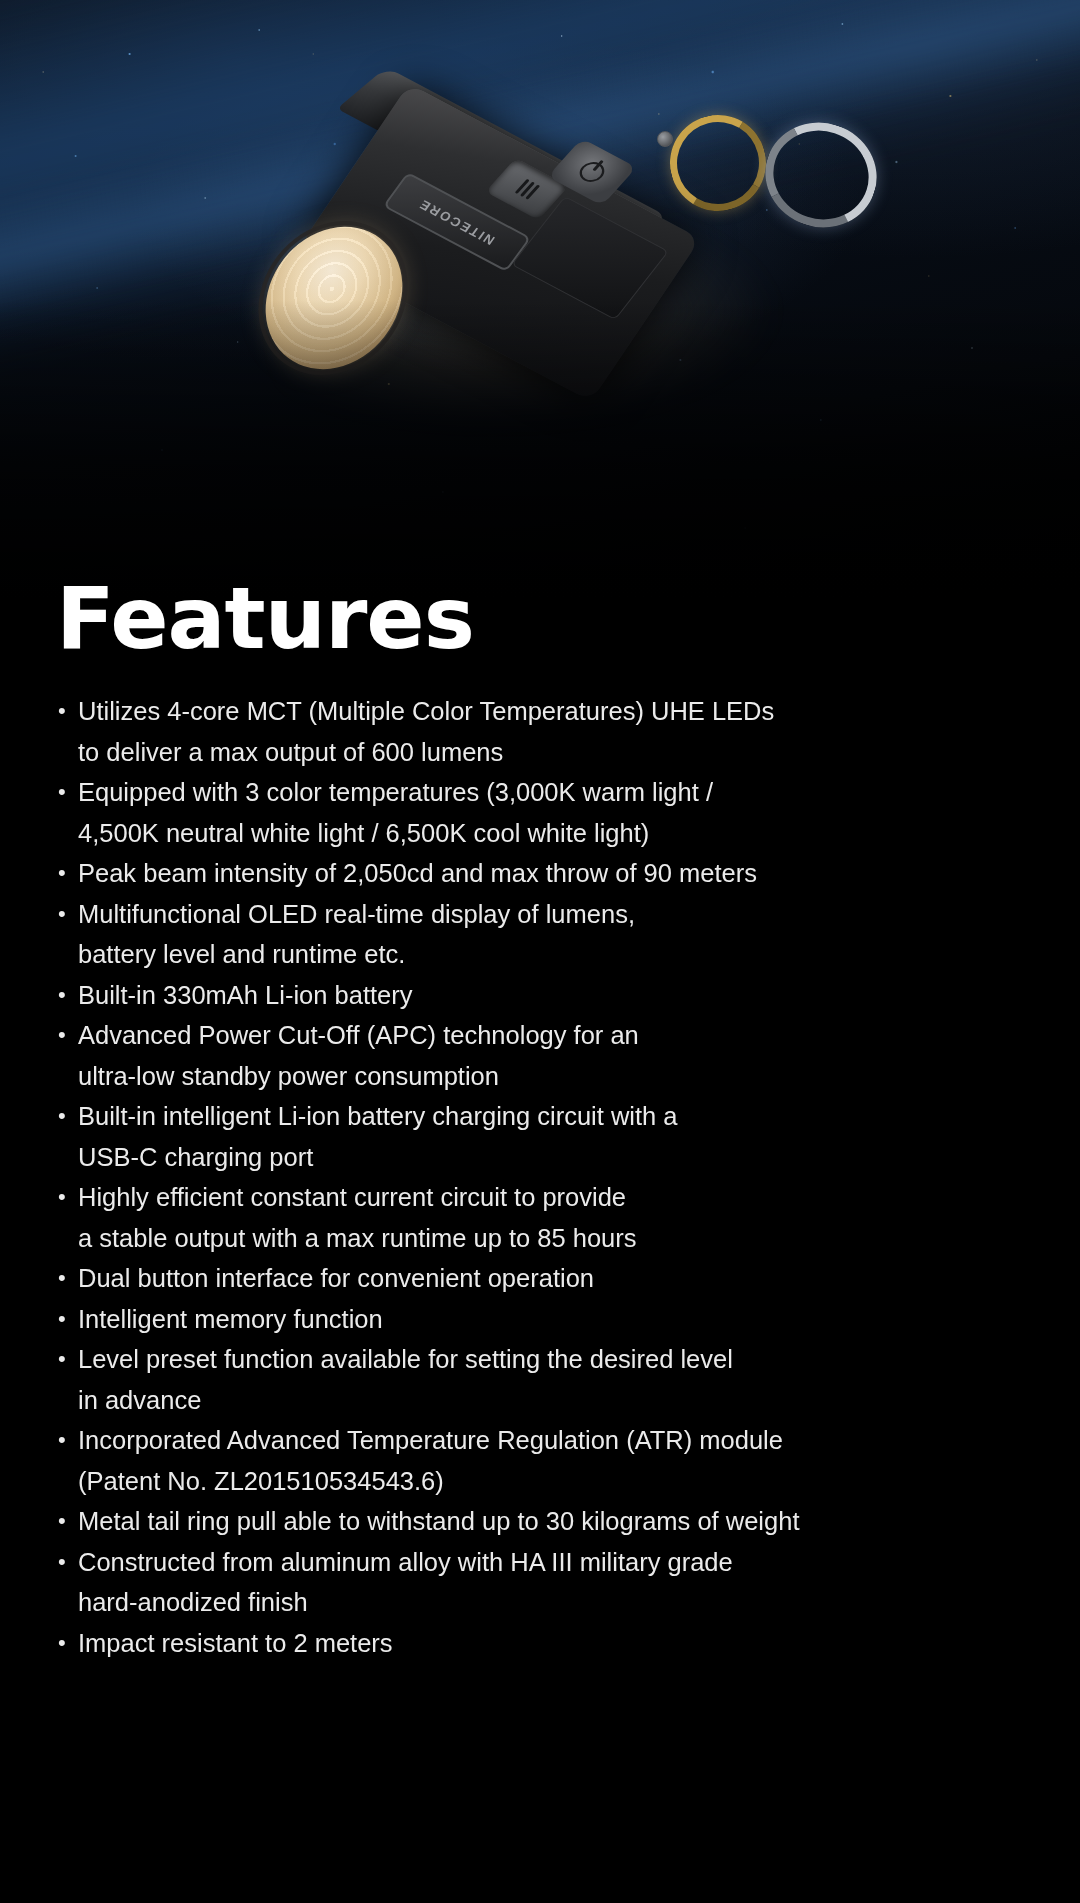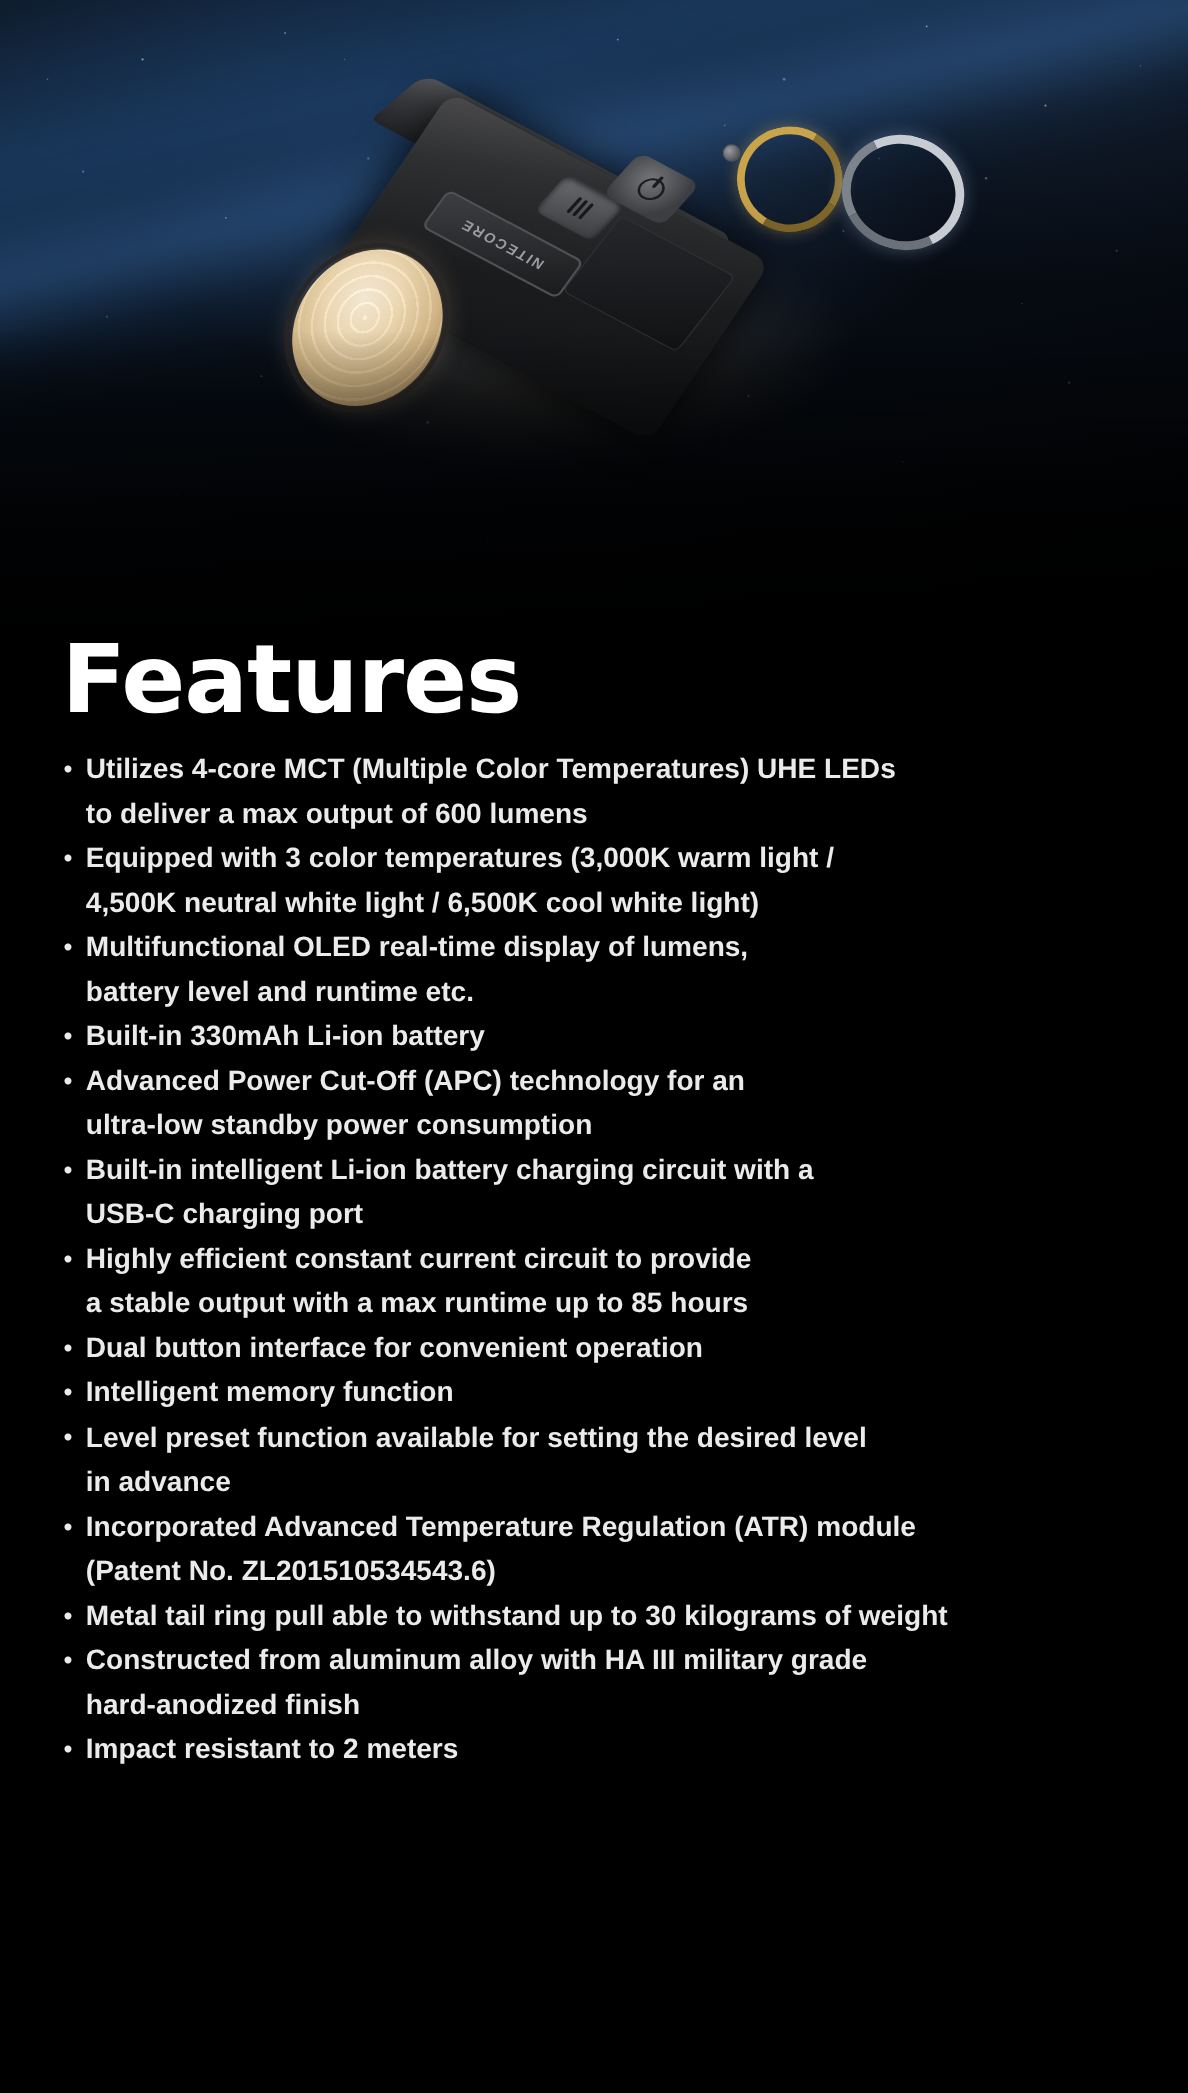--- a/index.html
+++ b/index.html
@@ -273,26 +273,26 @@
     left:0; top:575px;
     width:1080px;
     padding:0 48px 0 56px;
   }
   .section-title {
     color:#fff;
     font-size:86px;
     line-height:1;
     font-weight:700;
     letter-spacing:-1px;
-    margin-bottom:18px;
+    margin-bottom:30px;
     font-family:"DejaVu Sans", sans-serif;
   }
   ul.features {
     list-style:none;
-    margin:0; padding:0;font-weight:bold;
+    margin:0; padding:0;
   }
   ul.features li {
     position:relative;
     color:#ebebeb;
     font-size:25.5px;
     line-height:40.5px;
     padding-left:22px;
     font-family:"Liberation Sans", sans-serif;
     white-space:pre-line;
   }
@@ -353,20 +353,21 @@
     <div class="hero-fade"></div>
   </div>
 
   <div class="content">
     <h1 class="section-title">Features</h1>
     <ul class="features">
       <li>Utilizes 4-core MCT (Multiple Color Temperatures) UHE LEDs
  to deliver a max output of 600 lumens</li>
       <li>Equipped with 3 color temperatures (3,000K warm light /
  4,500K neutral white light / 6,500K cool white light)</li>
+      <li>Peak beam intensity of 2,050cd and max throw of 90 meters</li>
       <li>Multifunctional OLED real-time display of lumens,
  battery level and runtime etc.</li>
       <li>Built-in 330mAh Li-ion battery</li>
       <li>Advanced Power Cut-Off (APC) technology for an
  ultra-low standby power consumption</li>
       <li>Built-in intelligent Li-ion battery charging circuit with a
  USB-C charging port</li>
       <li>Highly efficient constant current circuit to provide
  a stable output with a max runtime up to 85 hours</li>
       <li>Dual button interface for convenient operation</li>

